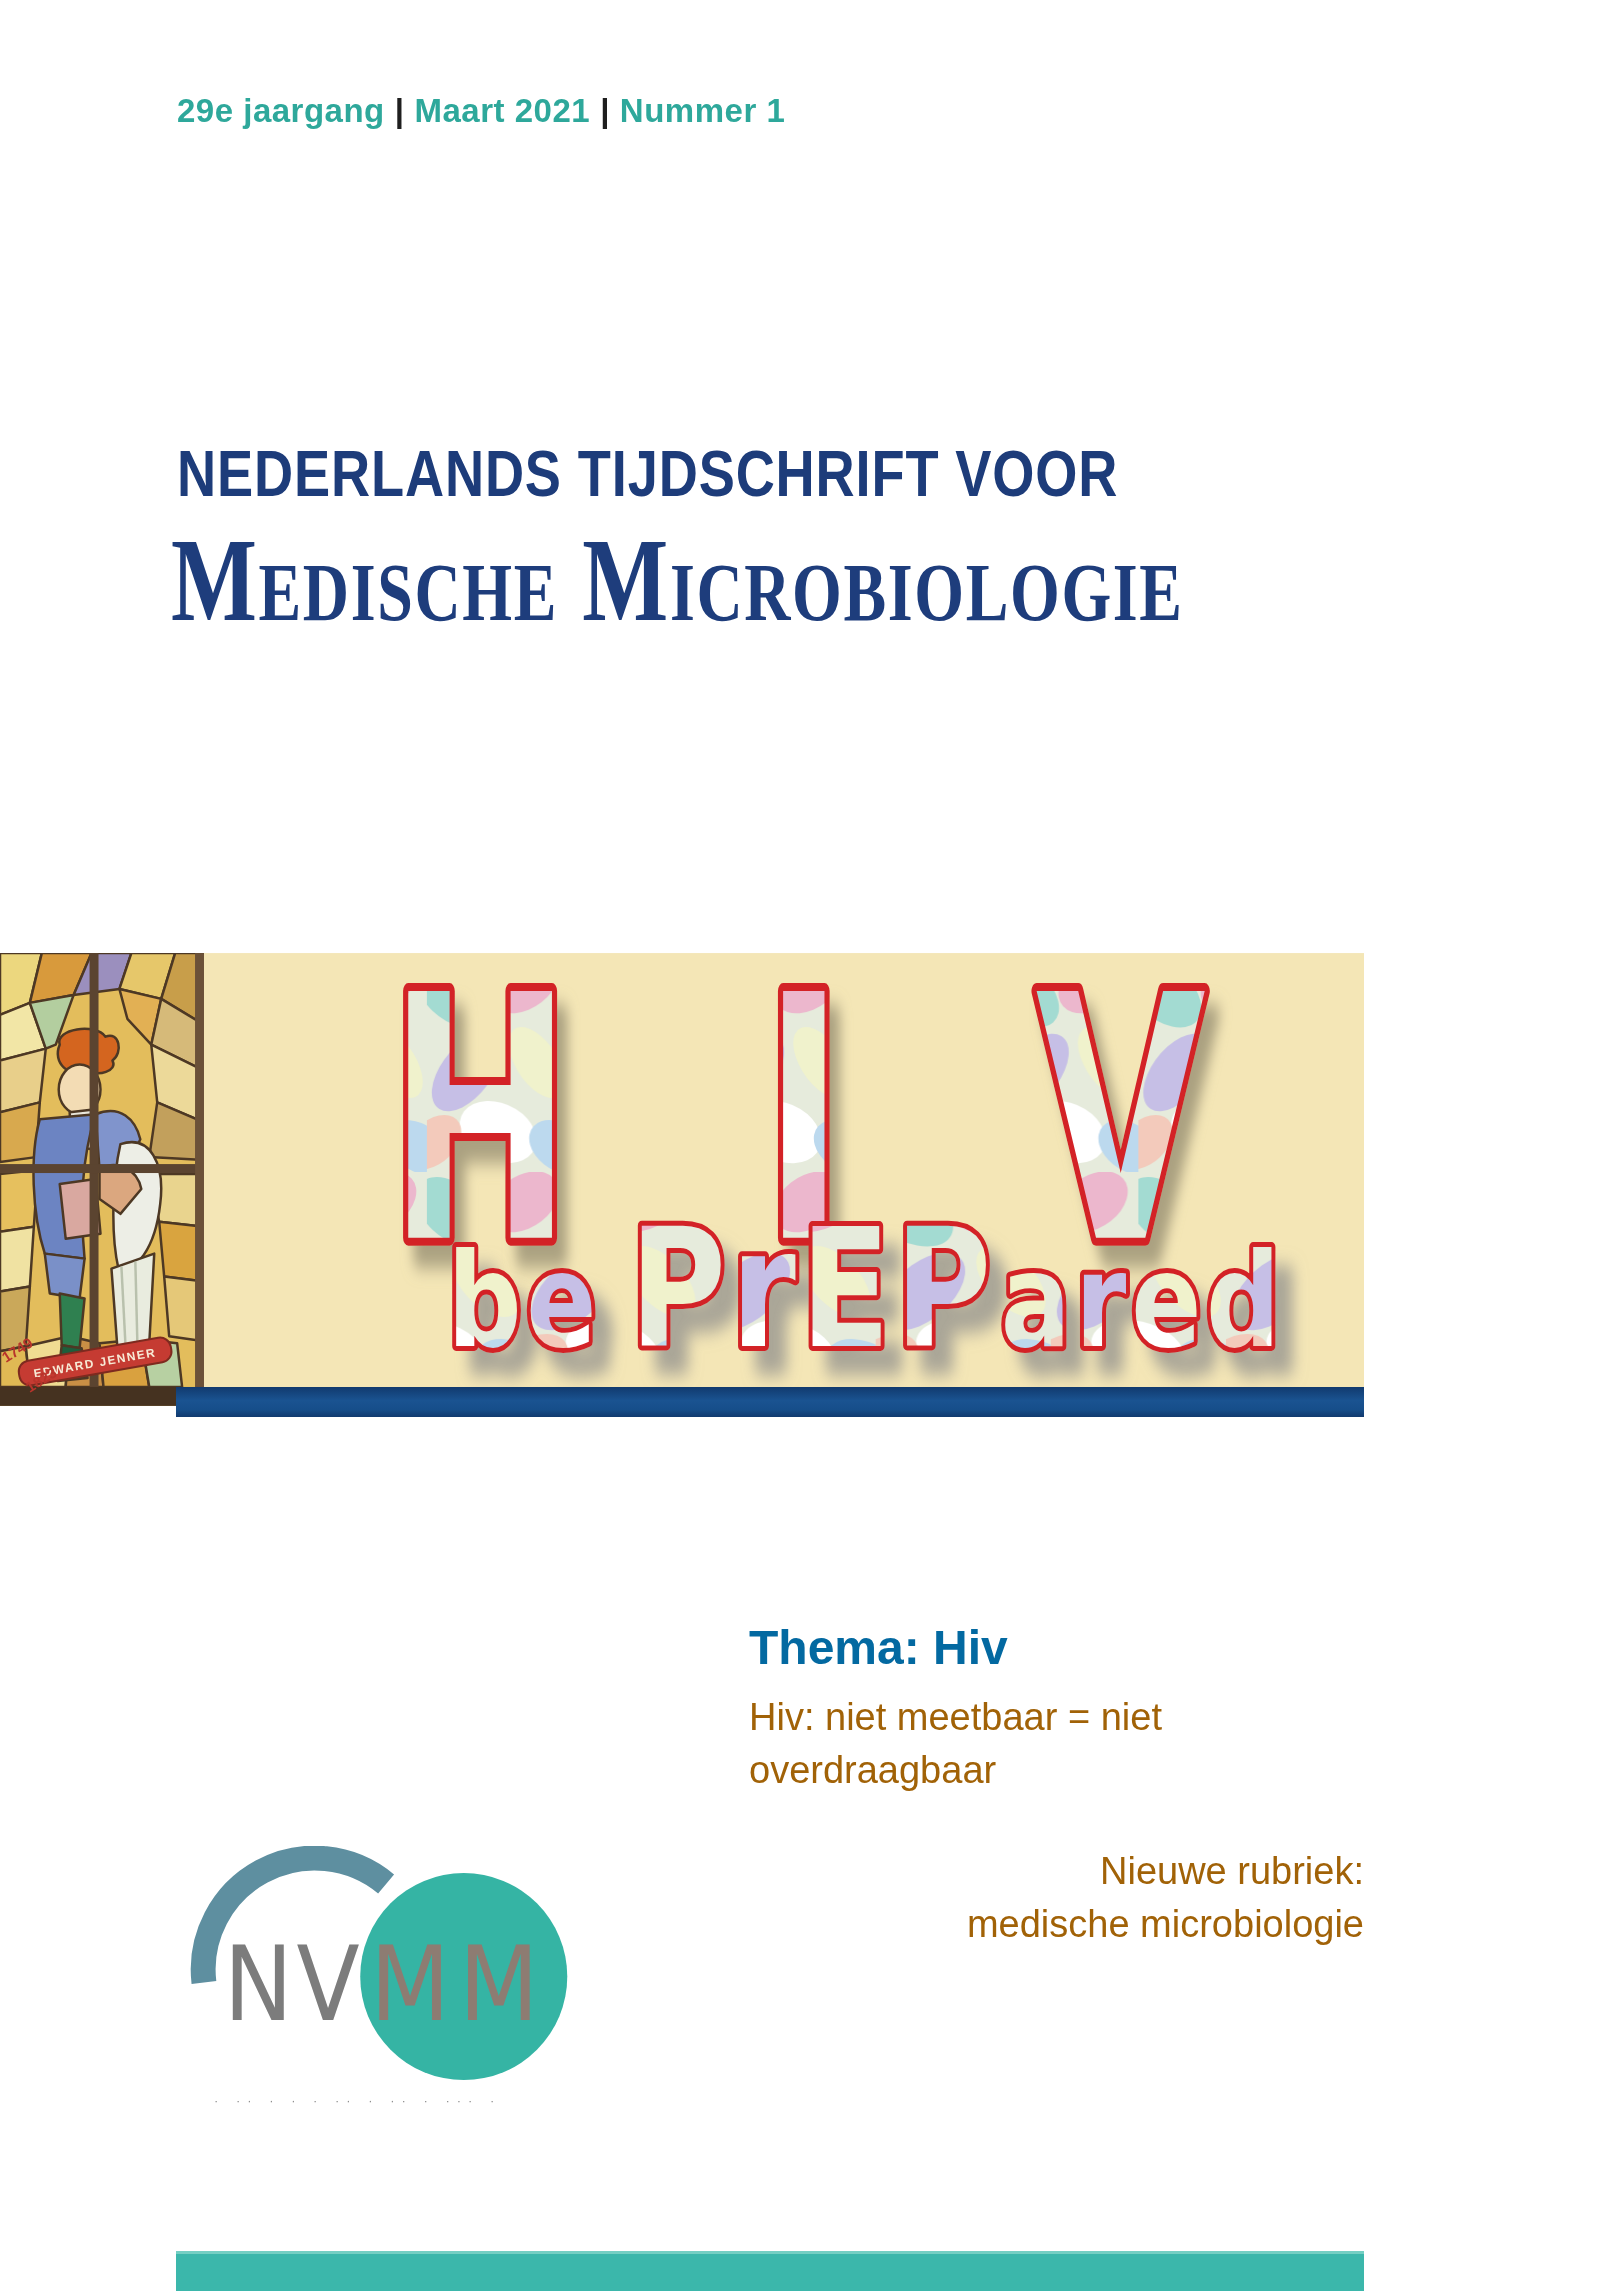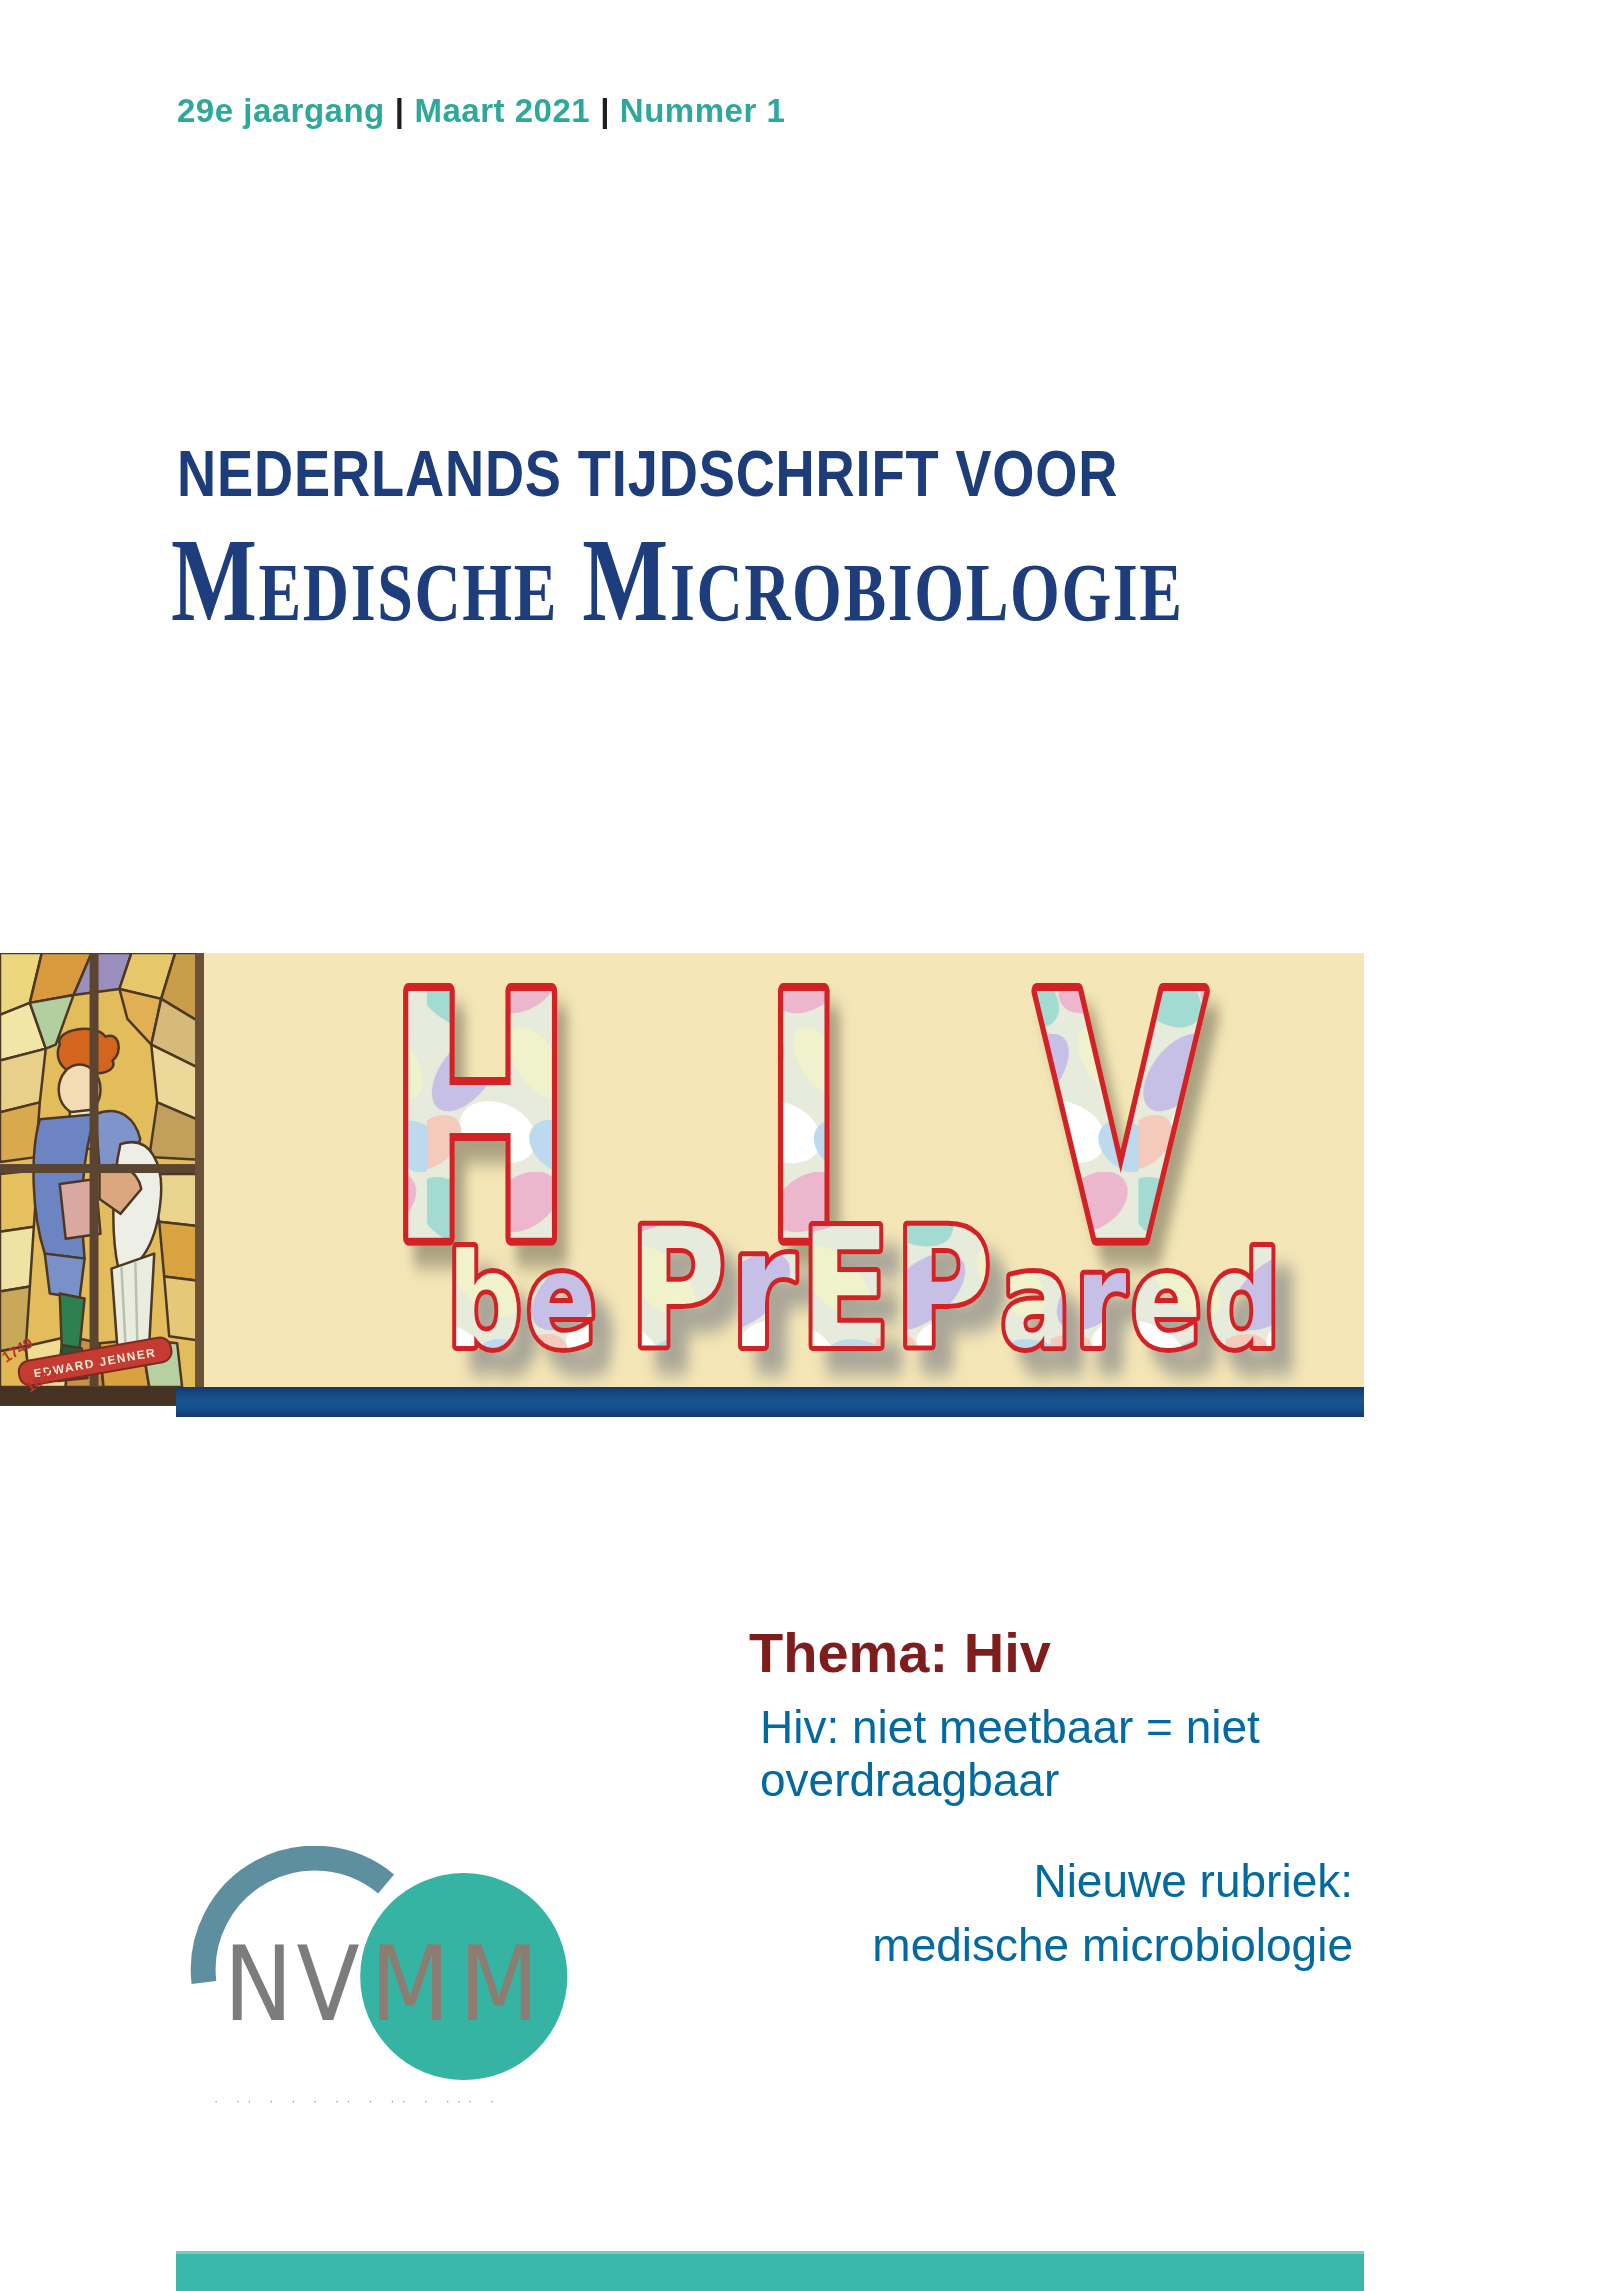--- a/index.html
+++ b/index.html
@@ -17,22 +17,22 @@
              font-size:111px;font-weight:700;color:#1e3d7c;font-variant:small-caps;
              letter-spacing:2px;transform:scale(.82,1.06);transform-origin:0 0;white-space:nowrap;}
   
   .banner-svg{position:absolute;left:0;top:953px;}
   .glass-left{position:absolute;left:0;top:953px;}
   .glass-right{position:absolute;left:1393px;top:953px;}
   .navy-bar{position:absolute;left:176px;top:1387px;width:1446px;height:30px;
             background:linear-gradient(#113a6e 0%,#1a5391 45%,#164e8a 75%,#113a6e 100%);}
   
   .contents{position:absolute;left:749px;top:1620px;}
-  .theme-heading{font-size:56px;font-weight:700;color:#7f1d1d;margin:0 0 16px 0;}
-  .contents p{margin:11px;font-size:46px;line-height:53px;color:#0369a1;}
+  .theme-heading{font-size:48px;font-weight:700;color:#0369a1;margin:0 0 16px 0;}
+  .contents p{margin:0;font-size:38px;line-height:53px;color:#a16207;}
   .rubric{margin-top:48px;text-align:right;}
   
   .logo-svg{position:absolute;left:189px;top:1846px;}
   .logo-tagline{position:absolute;left:214px;top:2093px;width:358px;font-size:13px;
             color:#8f8f8f;letter-spacing:7px;white-space:nowrap;}
   
   .footer-bar{position:absolute;left:176px;top:2251px;width:1446px;height:41px;
             background:#3bb7ab;border-top:3px solid #74cfc3;}
 </style>
 </head>

